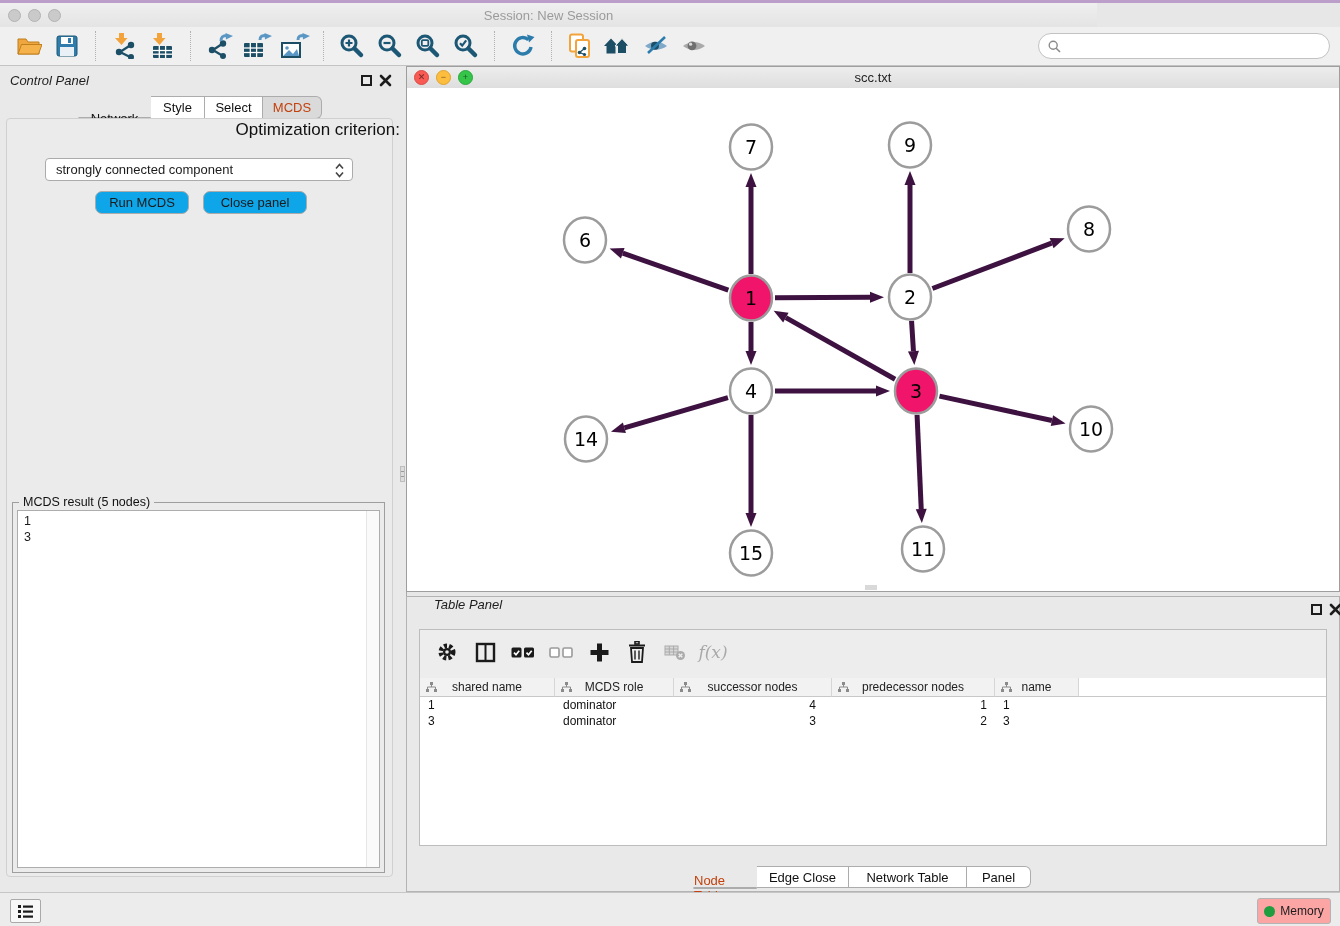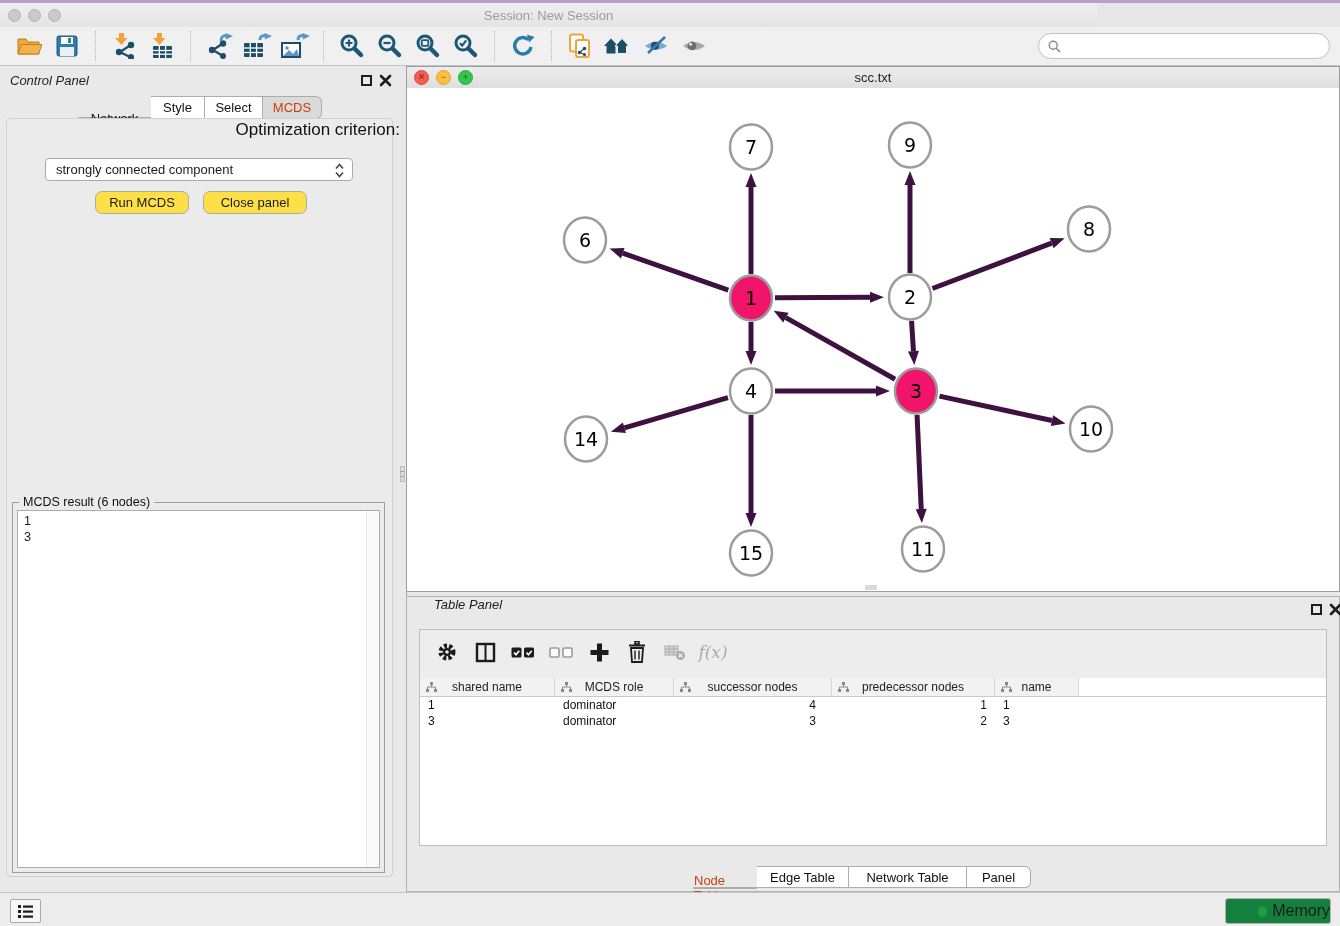--- a/index.html
+++ b/index.html
@@ -36,21 +36,21 @@
        font-size:13px;display:flex;align-items:center;justify-content:center;color:#111;}
   .tab:first-child{border-left:1px solid #acacac;border-radius:6px 0 0 6px;margin-top:21px;}
   .tab:last-child{border-radius:0 6px 6px 0;}
   .tab.sel-dis{background:#dadada;color:#c2410c;}
   #cp-body{position:absolute;left:6px;top:52px;width:387px;height:759px;background:#ebebeb;
            border:1px solid #d0d0d0;border-radius:4px;box-sizing:border-box;}
   #opt-label{position:absolute;left:0;top:54px;width:400px;text-align:right;font-size:17px;color:#111;}
   #criterion-select{position:absolute;left:45px;top:92px;width:308px;height:23px;background:#fff;
             border:1px solid #ababab;border-radius:4px;box-sizing:border-box;display:flex;align-items:center;
             font-size:13px;padding-left:10px;}
-  .mac-btn{position:absolute;top:125px;height:23px;background:#fde047;border:1px solid #ababab;border-radius:7px;
+  .mac-btn{position:absolute;top:125px;height:23px;background:#0ea5e9;border:1px solid #ababab;border-radius:7px;
            box-sizing:border-box;display:flex;align-items:center;justify-content:center;font-size:13px;}
   #mcds-fieldset{position:absolute;left:12px;top:436px;width:371px;height:369px;border:1px solid #9e9e9e;}
   #mcds-legend{position:absolute;left:6px;top:-8px;background:#ebebeb;padding:0 4px;font-size:12.5px;color:#111;}
   #mcds-text{position:absolute;left:4px;right:4px;top:7px;bottom:4px;background:#fff;border:1px solid #adadad;
              font-size:12.5px;line-height:16px;padding:2px 6px;box-sizing:border-box;}
   #mcds-scroll{position:absolute;right:0;top:0;bottom:0;width:12px;background:#fafafa;border-left:1px solid #e6e6e6;}
 
   
   #v-divider{left:400px;top:66px;width:6px;height:826px;background:#e9e9e9;border-right:1px solid #a9a9a9;}
   #v-grabber{position:absolute;left:0;top:400px;width:5px;height:16px;background:#dcdcdc;
@@ -85,22 +85,22 @@
   .th-fill{flex:1;background:#fff;border-bottom:1px solid #c8c8c8;}
   #tbl-rows{position:absolute;left:0;top:67px;right:0;bottom:0;background:#fff;}
   .tr{display:flex;height:16px;}
   .td{box-sizing:border-box;font-size:12px;line-height:16px;color:#111;overflow:hidden;white-space:nowrap;}
   #tp-tabs{position:absolute;top:269px;height:22px;display:flex;}
 
   
   #statusbar{left:0;top:892px;width:1340px;height:34px;background:#ececec;border-top:1px solid #c6c6c6;box-sizing:border-box;}
   #tasks-btn{position:absolute;left:10px;top:6px;width:29px;height:22px;background:#f7f7f7;
              border:1px solid #a9a9a9;border-radius:2px;display:flex;align-items:center;justify-content:center;}
-  #memory-btn{position:absolute;right:9px;top:5px;width:72px;height:24px;background:#15803d;border:1px solid #b3b3b3;
-              border-radius:3px;display:flex;align-items:center;justify-content:center;font-size:16px;padding-left:32px;}
+  #memory-btn{position:absolute;right:9px;top:5px;width:72px;height:24px;background:#fca5a5;border:1px solid #b3b3b3;
+              border-radius:3px;display:flex;align-items:center;justify-content:center;font-size:12px;}
   #memory-dot{width:11px;height:11px;border-radius:50%;background:#1f9d3f;margin-right:5px;}
   .fx{font-family:"DejaVu Serif",serif;font-style:italic;font-size:17px;color:#a9a9a9;}
 </style>
 </head>
 <body>
 
 <div id="top-purple" class="abs"></div>
 <div id="titlebar" class="abs">
   <div class="traffic t-gray"></div>
   <div class="traffic t-gray" style="margin-left:7px"></div>
@@ -282,21 +282,21 @@
   <div id="criterion-select">
     <span>strongly connected component</span>
     <svg style="position:absolute;right:8px;top:4px" width="9" height="15" viewBox="0 0 9 15">
         <path d="M1 5.5 L4.5 1.5 L8 5.5" fill="none" stroke="#444" stroke-width="1.6"></path>
         <path d="M1 9.5 L4.5 13.5 L8 9.5" fill="none" stroke="#444" stroke-width="1.6"></path>
       </svg>
   </div>
   <div class="mac-btn" style="left:95px;width:94px">Run MCDS</div>
   <div class="mac-btn" style="left:203px;width:104px">Close panel</div>
   <div id="mcds-fieldset">
-    <span id="mcds-legend">MCDS result (6 nodes)</span>
+    <span id="mcds-legend">MCDS result (5 nodes)</span>
     <div id="mcds-text">
       <div>1</div>
       <div>3</div>
       <div id="mcds-scroll"></div>
     </div>
   </div>
 </div>
 
 <div id="v-divider" class="abs">
   <div id="v-grabber"></div>
@@ -502,21 +502,21 @@
           <div class="td" style="width: 135px; text-align: left; padding-left: 8px;">3</div>
           <div class="td" style="width: 119px; text-align: left; padding-left: 8px;">dominator</div>
           <div class="td" style="width: 158px; text-align: right; padding-right: 16px;">3</div>
           <div class="td" style="width: 163px; text-align: right; padding-right: 8px;">2</div>
           <div class="td" style="width: 84px; text-align: left; padding-left: 8px;">3</div>
         </div>
       </div>
   </div>
   <div id="tp-tabs" class="tabrow" style="left:286px">
     <div class="tab sel-dis" style="width:64px">Node Table</div>
-    <div class="tab" style="width:92px">Edge Table</div>
+    <div class="tab" style="width:92px">Edge Close</div>
     <div class="tab" style="width:118px">Network Table</div>
     <div class="tab" style="width:64px">Panel</div>
   </div>
 </div>
 
 <div id="statusbar" class="abs">
   <div id="tasks-btn">
     <svg width="17" height="15" viewBox="0 0 17 15">
         <g fill="#1b1b1b">
           <rect x="1" y="1" width="3" height="3"></rect>

